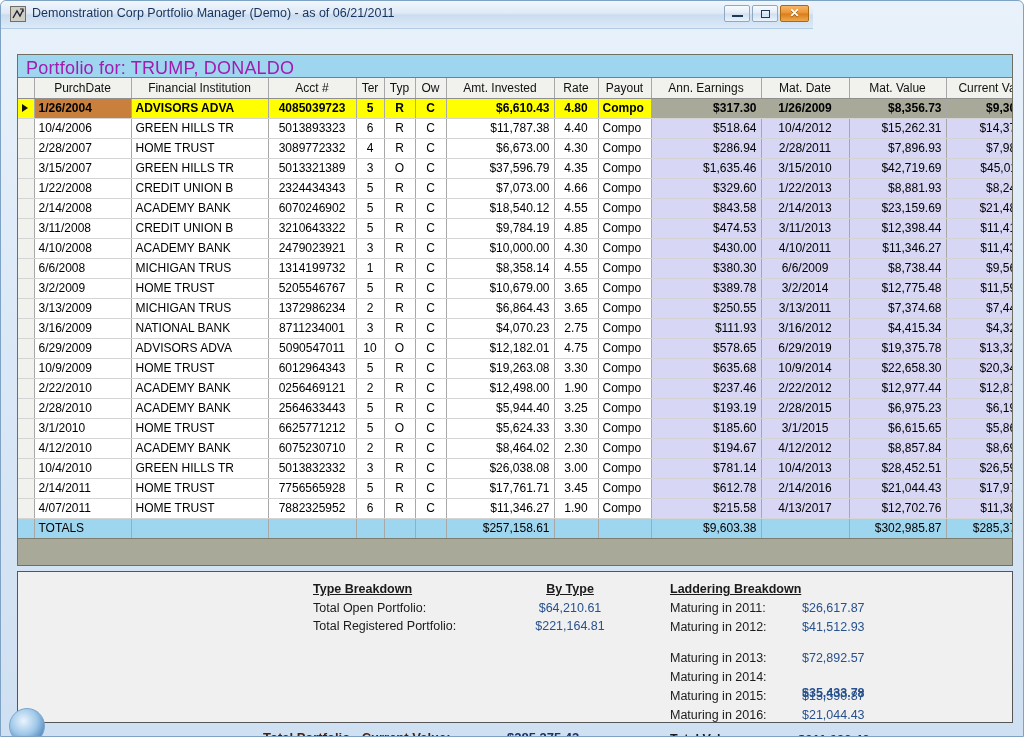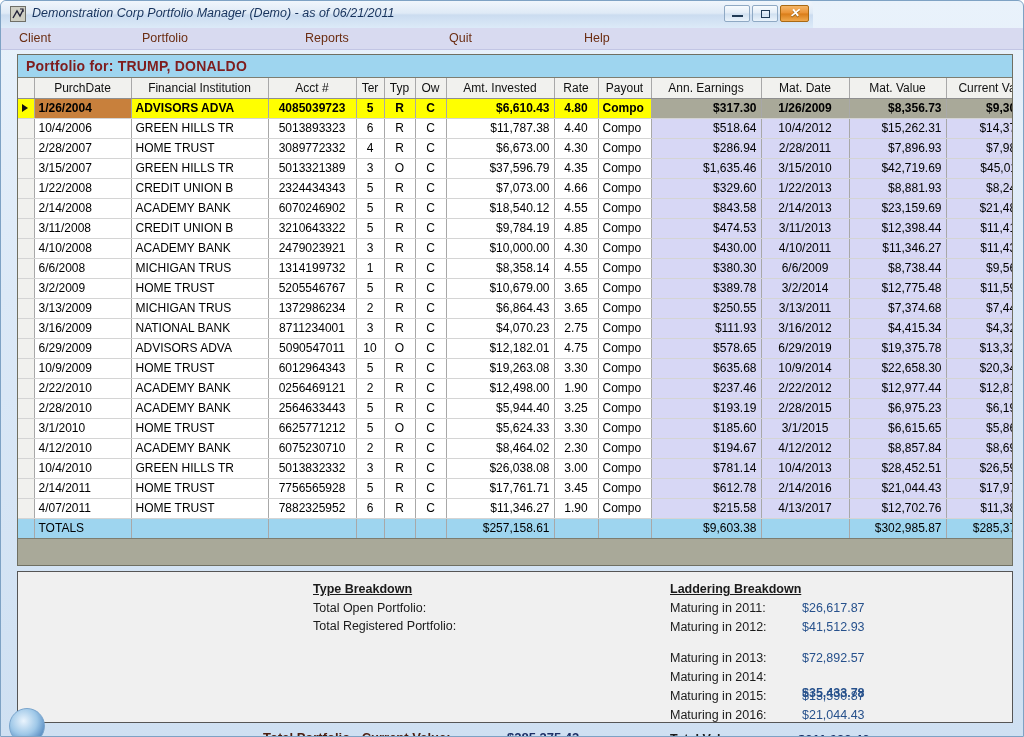--- a/index.html
+++ b/index.html
@@ -29,21 +29,20 @@
 
   
   .titlebar {
     position: absolute;
     left: 0; top: 0;
     width: 812px;
     height: 27px;
     background: linear-gradient(to bottom, #f0f6fc 0%, #dfeaf6 45%, #cbdcf0 52%, #dceaf8 100%);
     border-bottom: 1px solid #b3cbe2;
     border-radius: 5px 5px 0 0;
-    font-style: italic;
   }
   .titlebar-icon {
     position: absolute;
     left: 9px; top: 5px;
     width: 16px; height: 16px;
     background: linear-gradient(135deg,#f6f6f2 0%, #d8d8d0 45%, #9a9a93 100%);
     border: 1px solid #6f6f68;
     box-sizing: border-box;
   }
   .titlebar-icon svg { display:block; }
@@ -129,23 +128,23 @@
   .portfolio-head {
     height: 23px;
     background: #9ed5ef;
     border-bottom: 1px solid #7d7d70;
     box-sizing: border-box;
     position: relative;
   }
   .portfolio-head .label {
     position: absolute;
     left: 8px; top: 3px;
-    font-size: 14px;
-    font-weight: bold;
-    color: #7f1d1d;
+    font-size: 18px;
+    font-weight: normal;
+    color: #a21caf;
     letter-spacing: .2px;
   }
 
   table.grid {
     border-collapse: collapse;
     table-layout: fixed;
     width: 994px;
     font-size: 12px;
   }
   table.grid th, table.grid td {
@@ -252,27 +251,20 @@
         </div>
       <div class="wbtn">
           <span class="glyph-max"></span>
         </div>
       <div class="wbtn close">
           <span class="glyph-close">✕</span>
         </div>
     </div>
   </div>
 
-  <div class="menubar">
-    <div class="mi" style="left:18px;">Client</div>
-    <div class="mi" style="left:141px;">Portfolio</div>
-    <div class="mi" style="left:304px;">Reports</div>
-    <div class="mi" style="left:448px;">Quit</div>
-    <div class="mi" style="left:583px;">Help</div>
-  </div>
 
   <div class="gridframe">
 
     <div class="portfolio-head">
       <div class="label">Portfolio for:  TRUMP, DONALDO</div>
     </div>
 
     <table class="grid">
       <colgroup>
         <col style="width:16px">
@@ -668,20 +660,25 @@
   </div>
 
   <div class="summary">
 
 
     <div class="blk" style="left:295px; top:10px;">
       <div class="hdr-u">Type Breakdown</div>
       <div class="lbl" style="margin-top:5px;">Total Open Portfolio:</div>
       <div class="lbl" style="margin-top:4px;">Total Registered Portfolio:</div>
     </div>
+    <div class="blk" style="left:497px; top:10px; width:110px; text-align:center;">
+      <div class="hdr-u">By Type</div>
+      <div class="val" style="margin-top:5px;">$64,210.61</div>
+      <div class="val" style="margin-top:4px;">$221,164.81</div>
+    </div>
 
     <div class="row-line lbl-b" style="left:245px; top:126px;">Total Portfolio -  Current Value:</div>
     <div class="row-line val-b" style="left:489px; top:126px;">$285,375.43</div>
 
     <div class="blk" style="left:652px; top:10px;">
       <div class="hdr-u">Laddering Breakdown</div>
       <div id="ladder-list">
           <div style="position: relative; height: 16px; margin-top: 5px;"><span class="lbl">Maturing in 2011:</span><span class="val" style="position: absolute; left: 132px; top: 0px;">$26,617.87</span></div>
           <div style="position: relative; height: 16px; margin-top: 3px;"><span class="lbl">Maturing in 2012:</span><span class="val" style="position: absolute; left: 132px; top: 0px;">$41,512.93</span></div>
           <div style="position: relative; height: 16px; margin-top: 15px;"><span class="lbl">Maturing in 2013:</span><span class="val" style="position: absolute; left: 132px; top: 0px;">$72,892.57</span></div>

